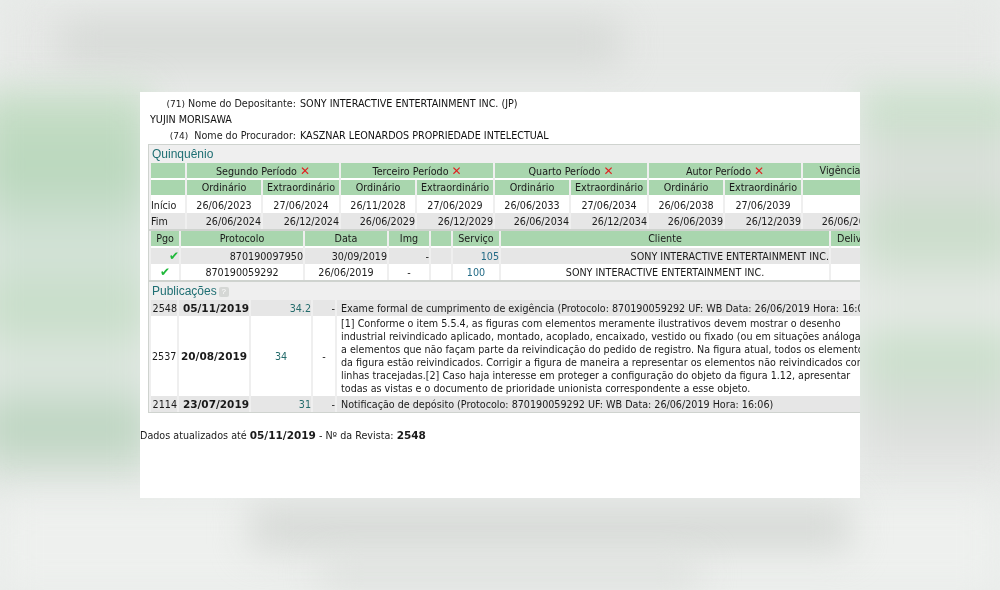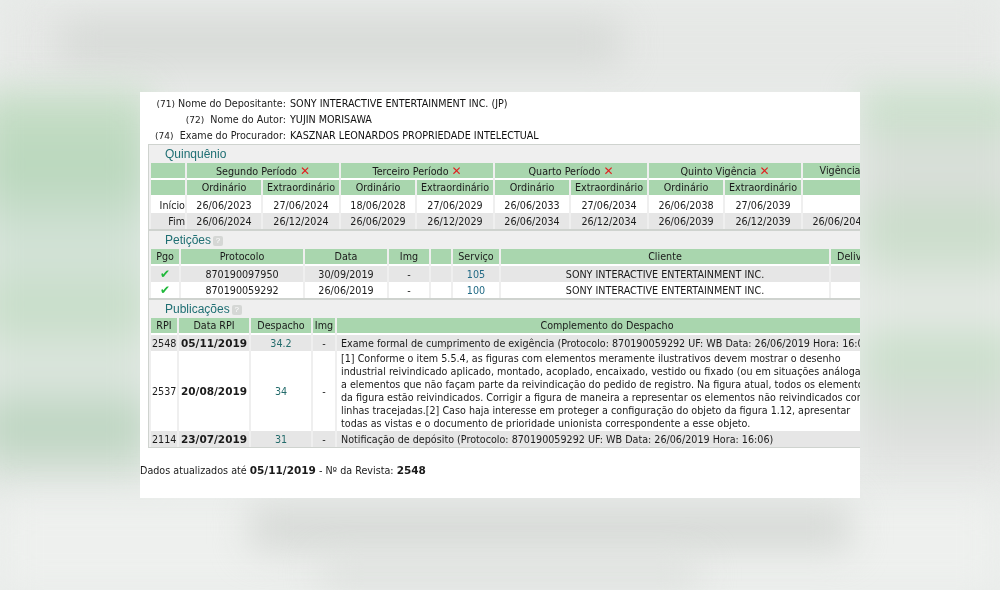--- a/index.html
+++ b/index.html
@@ -21,54 +21,54 @@
   .bg-right { left: 860px; top: 90px; width: 160px; height: 400px;
     background: linear-gradient(180deg,#c5dfc6 0%,#dcdfdc 20%,#c8dcc8 35%,#e8eae8 55%,#c9dfca 65%,#dcdedc 85%,#e9ebe9 100%); }
   .bg-bottom { left: 0; top: 500px; width: 1000px; height: 90px; background: #eef0ee; }
   .bg-bottom-band { left: 250px; top: 505px; width: 600px; height: 45px; background: #d6d9d6; }
   .bg-bottom-band2 { left: 320px; top: 560px; width: 380px; height: 28px; background: #dcdfdc; }
 
   .panel {
     position: absolute; left: 140px; top: 92px; width: 720px; height: 406px;
     background: #ffffff; overflow: hidden;
   }
-  .people { padding-top: 4px; height: 52px; }
+  .people { padding-top: 4px; height: 52px; margin-left: 10px; }
   .person-row { display: flex; height: 16px; line-height: 16px; font-size: 9.6px; }
   .person-label { width: 150px; text-align: right; padding-right: 4px; color: #222; }
   .person-label .code { font-size: 9px; }
   .person-value { color: #111; }
 
   .section {
     margin-left: 8px; margin-right: 0; border: 1px solid #cfd3cf; border-right: none;
     background: #efefef;
   }
   .section-title {
-    height: 18px; line-height: 18px; font-size: 12px; color: #1f6f73; padding-left: 16px;
+    height: 18px; line-height: 18px; font-size: 12px; color: #1f6f73; padding-left: 3px;
     font-family: "Liberation Sans", "DejaVu Sans", sans-serif;
   }
   .help-icon {
     display: inline-block; width: 10px; height: 10px; background: #d5d7d5; border-radius: 2px;
     color: #fff; font-size: 8px; line-height: 10px; text-align: center; vertical-align: 1px; margin-left: 2px;
   }
   table { border-collapse: separate; border-spacing: 2px 0; width: 100%; table-layout: fixed; }
   th {
     background: #a9d6ae; font-weight: normal; font-size: 9.6px; height: 17px; color: #1a1a1a;
     border-bottom: 2px solid #fff; white-space: nowrap; overflow: hidden;
   }
   td { font-size: 9.6px; height: 16px; text-align: center; white-space: nowrap; overflow: hidden; }
   tr.odd td { background: #ffffff; }
-  tr.even td { background: #e6e6e6; }
+  tr.even td { background: #e6e6e6; text-align: right; }
   .x-icon { color: #e02020; font-weight: bold; font-size: 12px; margin-left: 3px; }
   .check-icon { color: #1fb83a; font-weight: bold; font-size: 12px; }
   .svc { color: #236b86; }
   .desp { color: #236b6b; }
   .bold { font-weight: bold; font-size: 10.5px; }
   .left { text-align: left; padding-left: 4px; }
 
-  .quinq table td.label { text-align: right; padding-left: 0; }
+  .quinq table td.label { text-align: left; padding-left: 0; }
   .pub td.complement { text-align: left; white-space: normal; padding: 1px 2px 1px 4px; line-height: 13px; }
   .footer { text-align: left; font-size: 9.6px; margin-top: 16px; }
   .footer b { font-size: 10.5px; }
 </style>
 </head>
 <body>
 
 <div class="backdrop">
   <div class="bg-blob bg-top"></div>
   <div class="bg-blob bg-top-band"></div>
@@ -80,25 +80,24 @@
 </div>
 
 <div class="panel">
 
   <div class="people">
     <div class="person-row">
       <div class="person-label"><span class="code">(71)</span> <span>Nome do Depositante:</span></div>
       <div class="person-value">SONY INTERACTIVE ENTERTAINMENT INC. (JP)</div>
     </div>
     <div class="person-row">
-      <div class="person-label"><span class="code">(72)</span>&nbsp; <span>Nome do Autor:</span></div>
       <div class="person-value">YUJIN MORISAWA</div>
     </div>
     <div class="person-row">
-      <div class="person-label"><span class="code">(74)</span>&nbsp; <span>Exame do Procurador:</span></div>
+      <div class="person-label"><span class="code">(74)</span>&nbsp; <span>Nome do Procurador:</span></div>
       <div class="person-value">KASZNAR LEONARDOS PROPRIEDADE INTELECTUAL</div>
     </div>
   </div>
 
   <div class="section quinq">
     <div class="section-title">Quinquênio</div>
     <table>
       <colgroup>
         <col style="width:34px">
           <col style="width:74px">
@@ -110,40 +109,40 @@
           <col style="width:74px">
           <col style="width:76px">
           <col style="width:74px">
       </colgroup>
       <tbody>
           <tr>
         <th></th>
         <th colspan="2"><span>Segundo Período</span><span class="x-icon">✕</span></th>
         <th colspan="2"><span>Terceiro Período</span><span class="x-icon">✕</span></th>
         <th colspan="2"><span>Quarto Período</span><span class="x-icon">✕</span></th>
-        <th colspan="2"><span>Quinto Vigência</span><span class="x-icon">✕</span></th>
+        <th colspan="2"><span>Autor Período</span><span class="x-icon">✕</span></th>
         <th>Vigência</th>
       </tr>
       <tr>
         <th></th>
         <th>Ordinário</th>
         <th>Extraordinário</th>
         <th>Ordinário</th>
         <th>Extraordinário</th>
         <th>Ordinário</th>
         <th>Extraordinário</th>
         <th>Ordinário</th>
         <th>Extraordinário</th>
         <th></th>
       </tr>
       <tr class="odd">
         <td class="label">Início</td>
         <td>26/06/2023</td>
         <td>27/06/2024</td>
-        <td>18/06/2028</td>
+        <td>26/11/2028</td>
         <td>27/06/2029</td>
         <td>26/06/2033</td>
         <td>27/06/2034</td>
         <td>26/06/2038</td>
         <td>27/06/2039</td>
         <td></td>
       </tr>
       <tr class="even">
         <td class="label">Fim</td>
         <td>26/06/2024</td>
@@ -154,21 +153,20 @@
         <td>26/12/2034</td>
         <td>26/06/2039</td>
         <td>26/12/2039</td>
         <td>26/06/2044</td>
       </tr>
     </tbody>
       </table>
   </div>
 
   <div class="section" style="margin-top:0;">
-    <div class="section-title"><span>Petições</span><span class="help-icon">?</span></div>
     <table>
       <colgroup>
         <col style="width:28px">
           <col style="width:122px">
           <col style="width:82px">
           <col style="width:40px">
           <col style="width:20px">
           <col style="width:46px">
           <col style="width:328px">
           <col style="width:52px">
@@ -215,27 +213,20 @@
     <div class="section-title"><span>Publicações</span><span class="help-icon">?</span></div>
     <table>
       <colgroup>
         <col style="width:26px">
           <col style="width:70px">
           <col style="width:60px">
           <col style="width:22px">
           <col style="width:540px">
       </colgroup>
       <tbody>
-          <tr>
-        <th>RPI</th>
-        <th>Data RPI</th>
-        <th>Despacho</th>
-        <th>Img</th>
-        <th>Complemento do Despacho</th>
-      </tr>
       <tr class="even">
         <td class="left" style="padding-left:1px">2548</td>
         <td class="bold">05/11/2019</td>
         <td class="desp">34.2</td>
         <td>-</td>
         <td class="complement">Exame formal de cumprimento de exigência (Protocolo: 870190059292 UF: WB Data: 26/06/2019 Hora: 16:06)</td>
       </tr>
       <tr class="odd">
         <td class="left" style="padding-left:1px">2537</td>
         <td class="bold">20/08/2019</td>

